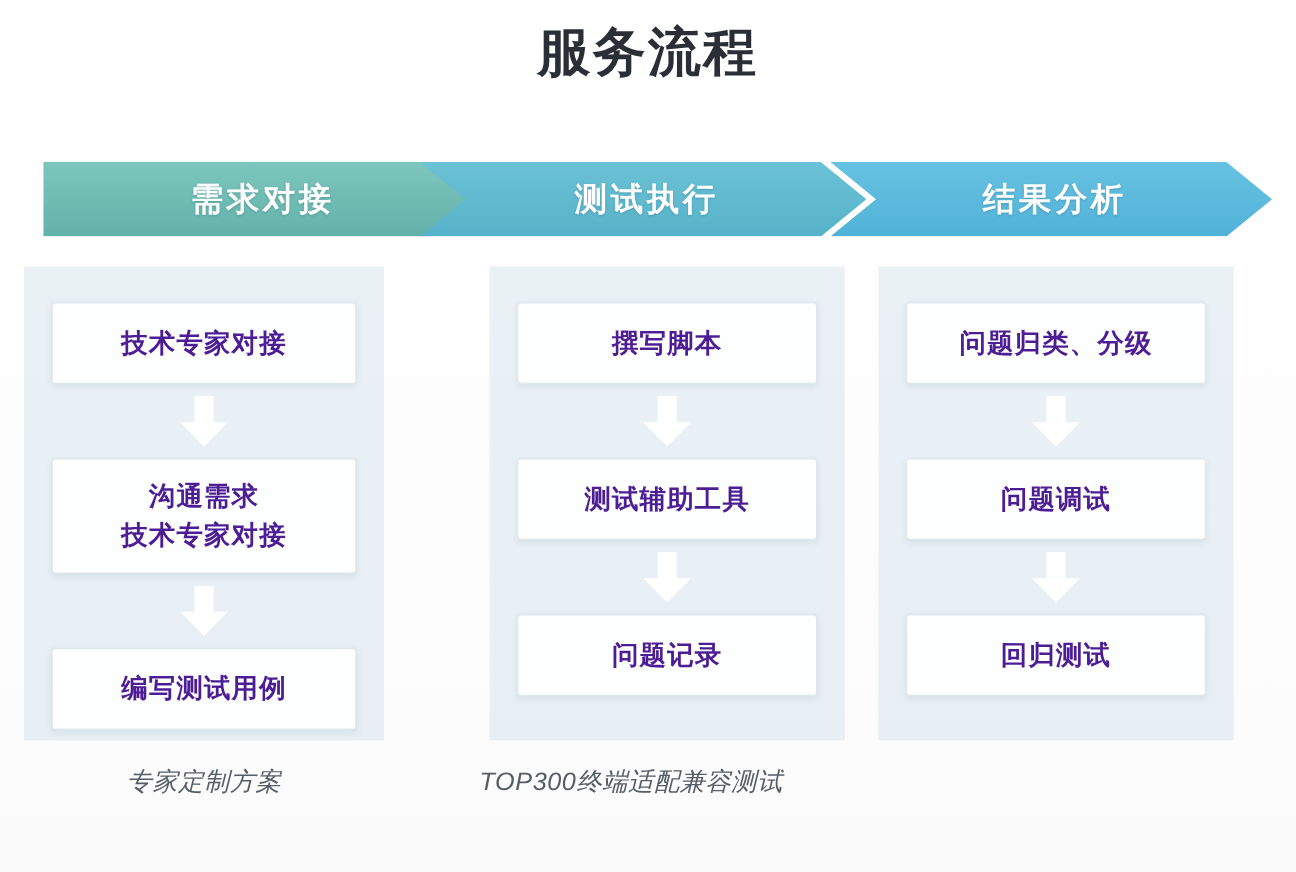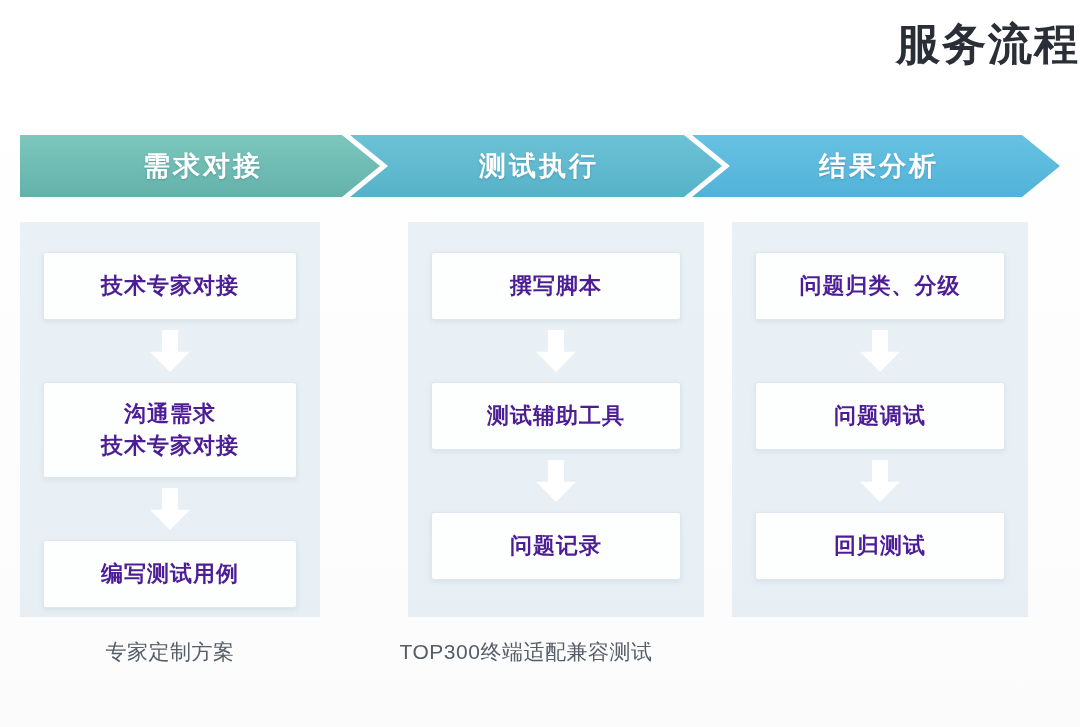--- a/index.html
+++ b/index.html
@@ -21,21 +21,21 @@
     height: 727px;
     background: linear-gradient(180deg, #ffffff 0%, #fdfdfd 60%, #fbfbfb 100%);
   }
 
   
   .title {
     position: absolute;
     left: 0;
     top: 12px;
     width: 1080px;
-    text-align: right;
+    text-align: center;
     font-size: 44px;
     font-weight: 700;
     letter-spacing: 2px;
     color: #2a2f37;
     line-height: 64px;
     white-space: nowrap;
   }
 
   
   .chevron-band {
@@ -58,21 +58,21 @@
   .chevron .chev-label {
     font-size: 27px;
     font-weight: 700;
     color: #ffffff;
     letter-spacing: 3px;
     text-shadow: 0 1px 2px rgba(40,90,110,0.30);
     white-space: nowrap;
     padding-left: 6px;
   }
   .chev-1 {
-    left: 0;
+    left: 16px;
     width: 360px;
     background: linear-gradient(180deg, #7cc6bd 0%, #63b2aa 100%);
     clip-path: polygon(0 0, 322px 0, 360px 50%, 322px 100%, 0 100%);
   }
   .chev-2 {
     left: 330px;
     width: 372px;
     background: linear-gradient(180deg, #6cc2d6 0%, #56b2c9 100%);
     clip-path: polygon(0 0, 334px 0, 372px 50%, 334px 100%, 0 100%, 38px 50%);
   }
@@ -163,20 +163,21 @@
   }
   .caption {
     position: absolute;
     top: 0;
     text-align: center;
     font-size: 21px;
     font-weight: 400;
     color: #555d67;
     line-height: 31px;
     letter-spacing: 0.5px;
+    font-style: italic;
   }
   .cap-1 { left: 0;    width: 300px; }
   .cap-2 { left: 358px; width: 296px; }
   .cap-3 { left: 700px; width: 320px; }
   .caption .cline { display: block; white-space: nowrap; }
 </style>
 </head>
 <body>
 
 <div class="page">

